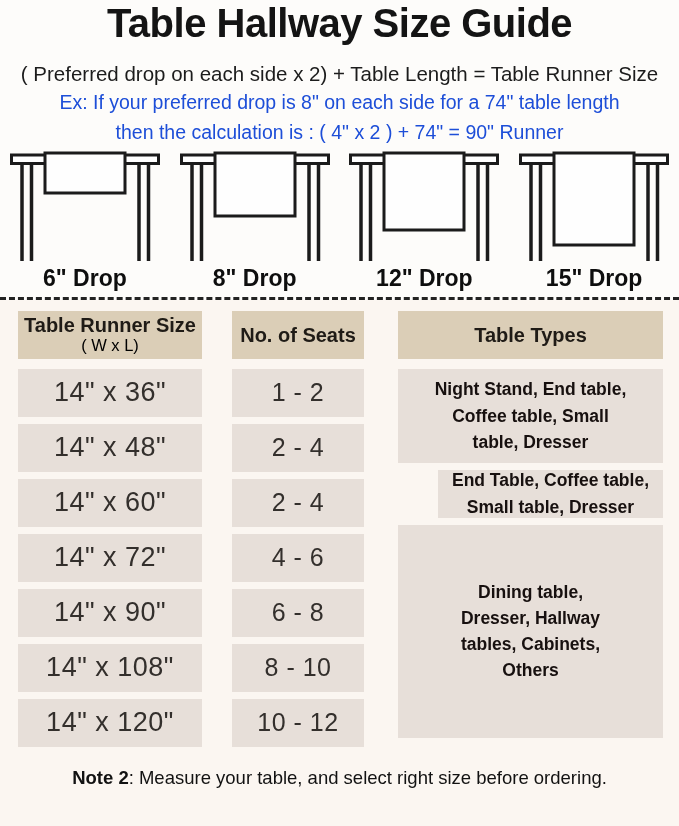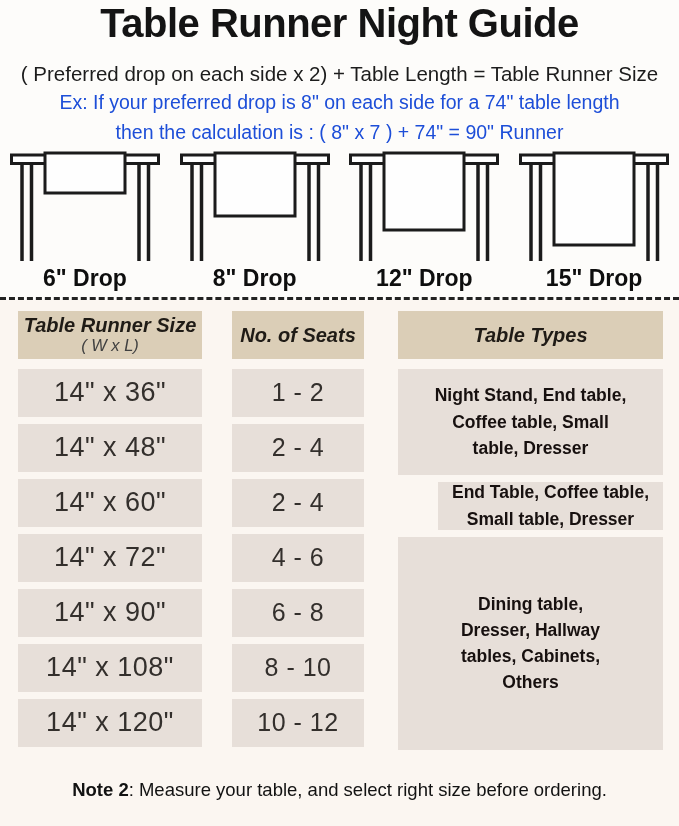--- a/index.html
+++ b/index.html
@@ -77,35 +77,34 @@
     display:flex;
     flex-direction:column;
     align-items:center;
     justify-content:center;
     text-align:center;
   }
   .hcell{
     background:var(--header-cell-bg);
     height:48px;
     margin-bottom:10px;
-    font-style:italic;
   }
   .cell{height:48px;margin-bottom:7px;}
   .hdr-main{font-size:20px;font-weight:700;line-height:1.1;color:#1f1b16;}
-  .hdr-sub{font-size:16.5px;font-weight:400;line-height:1.2;color:#404040;}
+  .hdr-sub{font-size:16.5px;font-weight:400;line-height:1.2;color:#000000;}
   .size-cell{font-size:27px;font-weight:400;color:#332f2c;letter-spacing:0.5px;}
   .seat-cell{font-size:25px;font-weight:400;color:#332f2c;letter-spacing:0.5px;}
   .type-cell{
     font-size:17.5px;
     font-weight:700;
     line-height:1.5;
     color:#17100f;
     white-space:pre-line;
   }
-  .type-a{height:106px;}
+  .type-a{height:94px;}
   .type-b{height:48px;margin-left:40px;}
   .type-c{height:213px;margin-bottom:16px;}
   
   .notes-section{
     background:var(--section-bg);
     text-align:center;
     padding-top:11px;
   }
   .note-line{
     font-size:18.5px;
@@ -114,24 +113,24 @@
     color:#121212;
   }
   .note-line + .note-line{margin-top:3px;}
   .note-label{font-weight:700;}
   svg line,svg rect{stroke:var(--line-color);}
 </style>
 </head>
 <body>
 
 <div class="top-area">
-  <h1 class="page-title">Table Runner Night Guide</h1>
+  <h1 class="page-title">Table Hallway Size Guide</h1>
   <p class="formula-line">( Preferred drop on each side x 2) + Table Length = Table Runner Size</p>
   <p class="ex-line">Ex: If your preferred drop is 8" on each side for a 74" table length</p>
-  <p class="ex-line">then the calculation is : ( 8" x 7 ) + 74" = 90" Runner</p>
+  <p class="ex-line">then the calculation is : ( 4" x 2 ) + 74" = 90" Runner</p>
 
   <div class="diagrams-row">
 
     <div class="diagram-cell">
       <svg width="168" height="112" viewBox="0 0 168 112">
         <rect x="10.5" y="4" width="147" height="8.5" fill="#ffffff" stroke-width="3"></rect>
         <line x1="21" y1="12.5" x2="21" y2="110" stroke-width="3.5"></line>
         <line x1="30.5" y1="12.5" x2="30.5" y2="110" stroke-width="3.5"></line>
         <line x1="138" y1="12.5" x2="138" y2="110" stroke-width="3.5"></line>
         <line x1="147.5" y1="12.5" x2="147.5" y2="110" stroke-width="3.5"></line>

